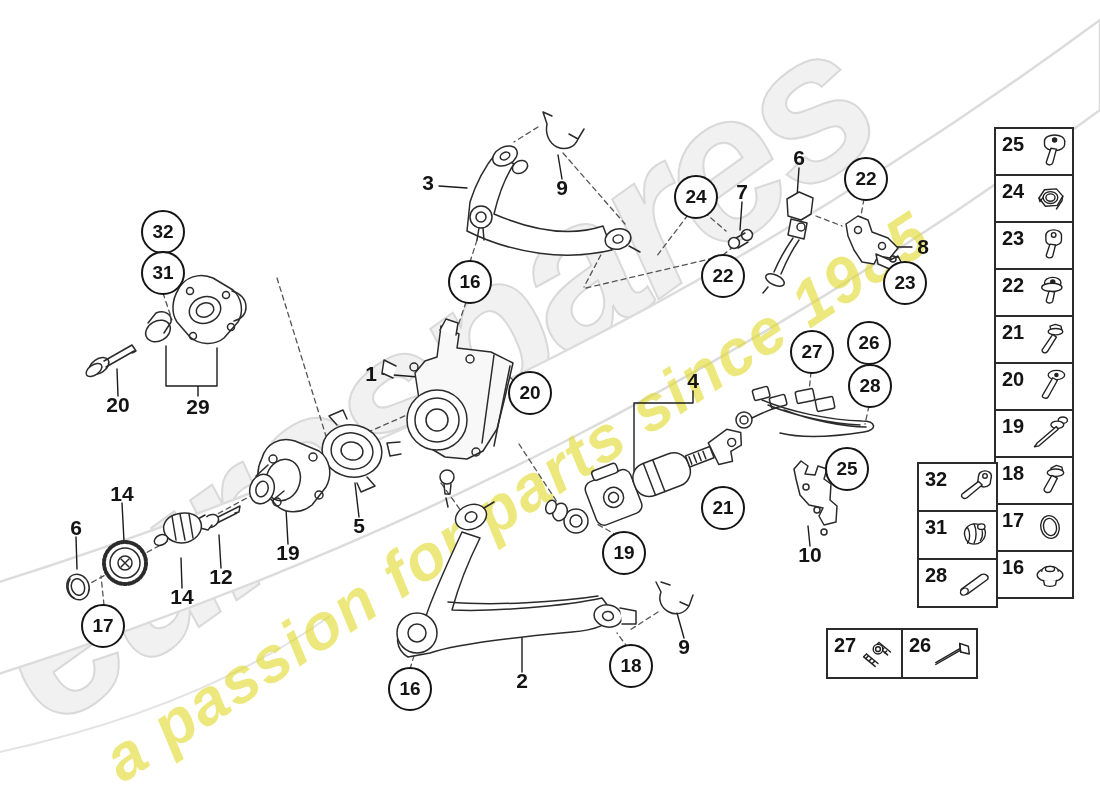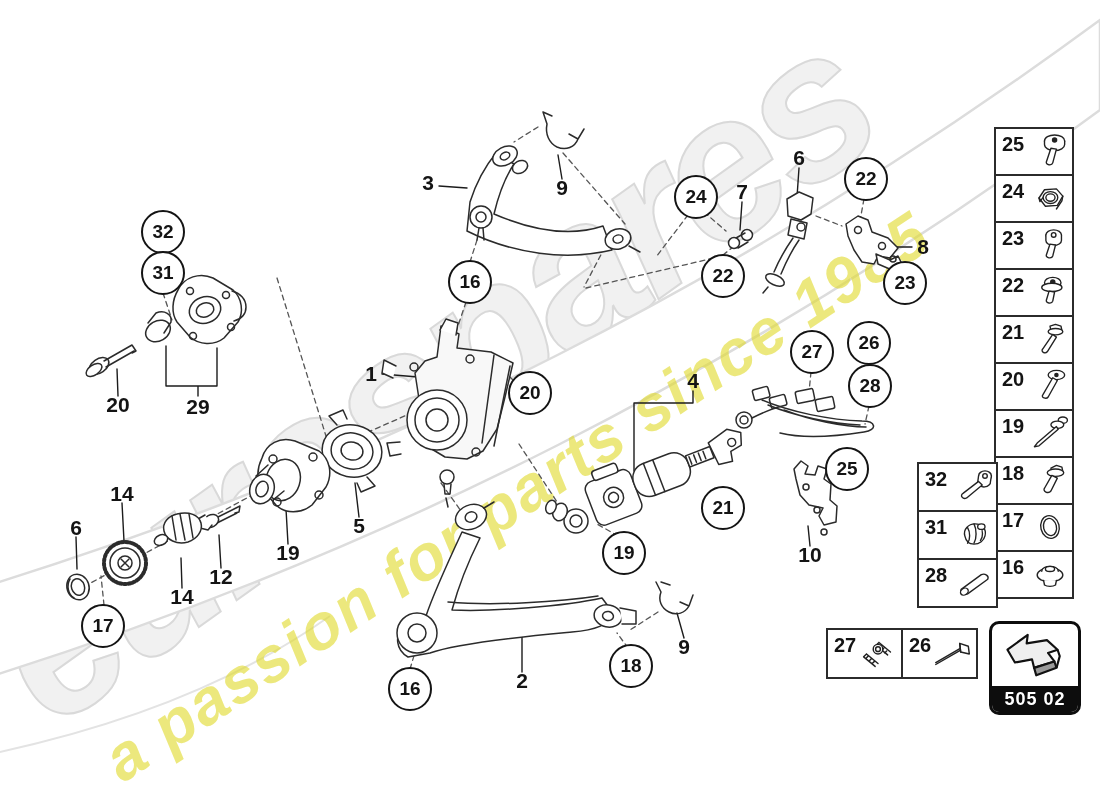--- a/index.html
+++ b/index.html
@@ -441,22 +441,14 @@
         <span class="leg-ic">
           <svg width="46" height="42" viewBox="0 0 48 40">
             <path d="M6,30 L32,15 M6,32 L32,17" fill="none" stroke="#222" stroke-width="1.5" stroke-linejoin="round" stroke-linecap="round"></path>
             <path d="M31,10 l9,3 l1,8 l-9,-2 Z" fill="#fff" stroke="#222" stroke-width="1.5" stroke-linejoin="round" stroke-linecap="round"></path>
             <path d="M31,10 l1,9" fill="none" stroke="#222" stroke-width="1.5" stroke-linejoin="round" stroke-linecap="round"></path>
           </svg>
         </span>
       </div>
     </div>
 
-  <div id="page-code-box">
-    <svg id="page-code-arrow" width="64" height="52" viewBox="0 0 60 48" stroke="#111" stroke-width="2" stroke-linejoin="round">
-      <path d="M7,20 L26,6 L25,14 L44,11 L54,20 L45,23 L51,31 L32,37 L30,29 L14,32 Z" fill="#efefef"></path>
-      <path d="M51,31 l2,6 l-19,7 l-2,-7 Z" fill="#9a9a9a"></path>
-      <path d="M54,20 l2,6 l-3,11" fill="none"></path>
-    </svg>
-    <div id="page-code-bar">505 02</div>
-  </div>
 
 </div>
 
 </body></html>

